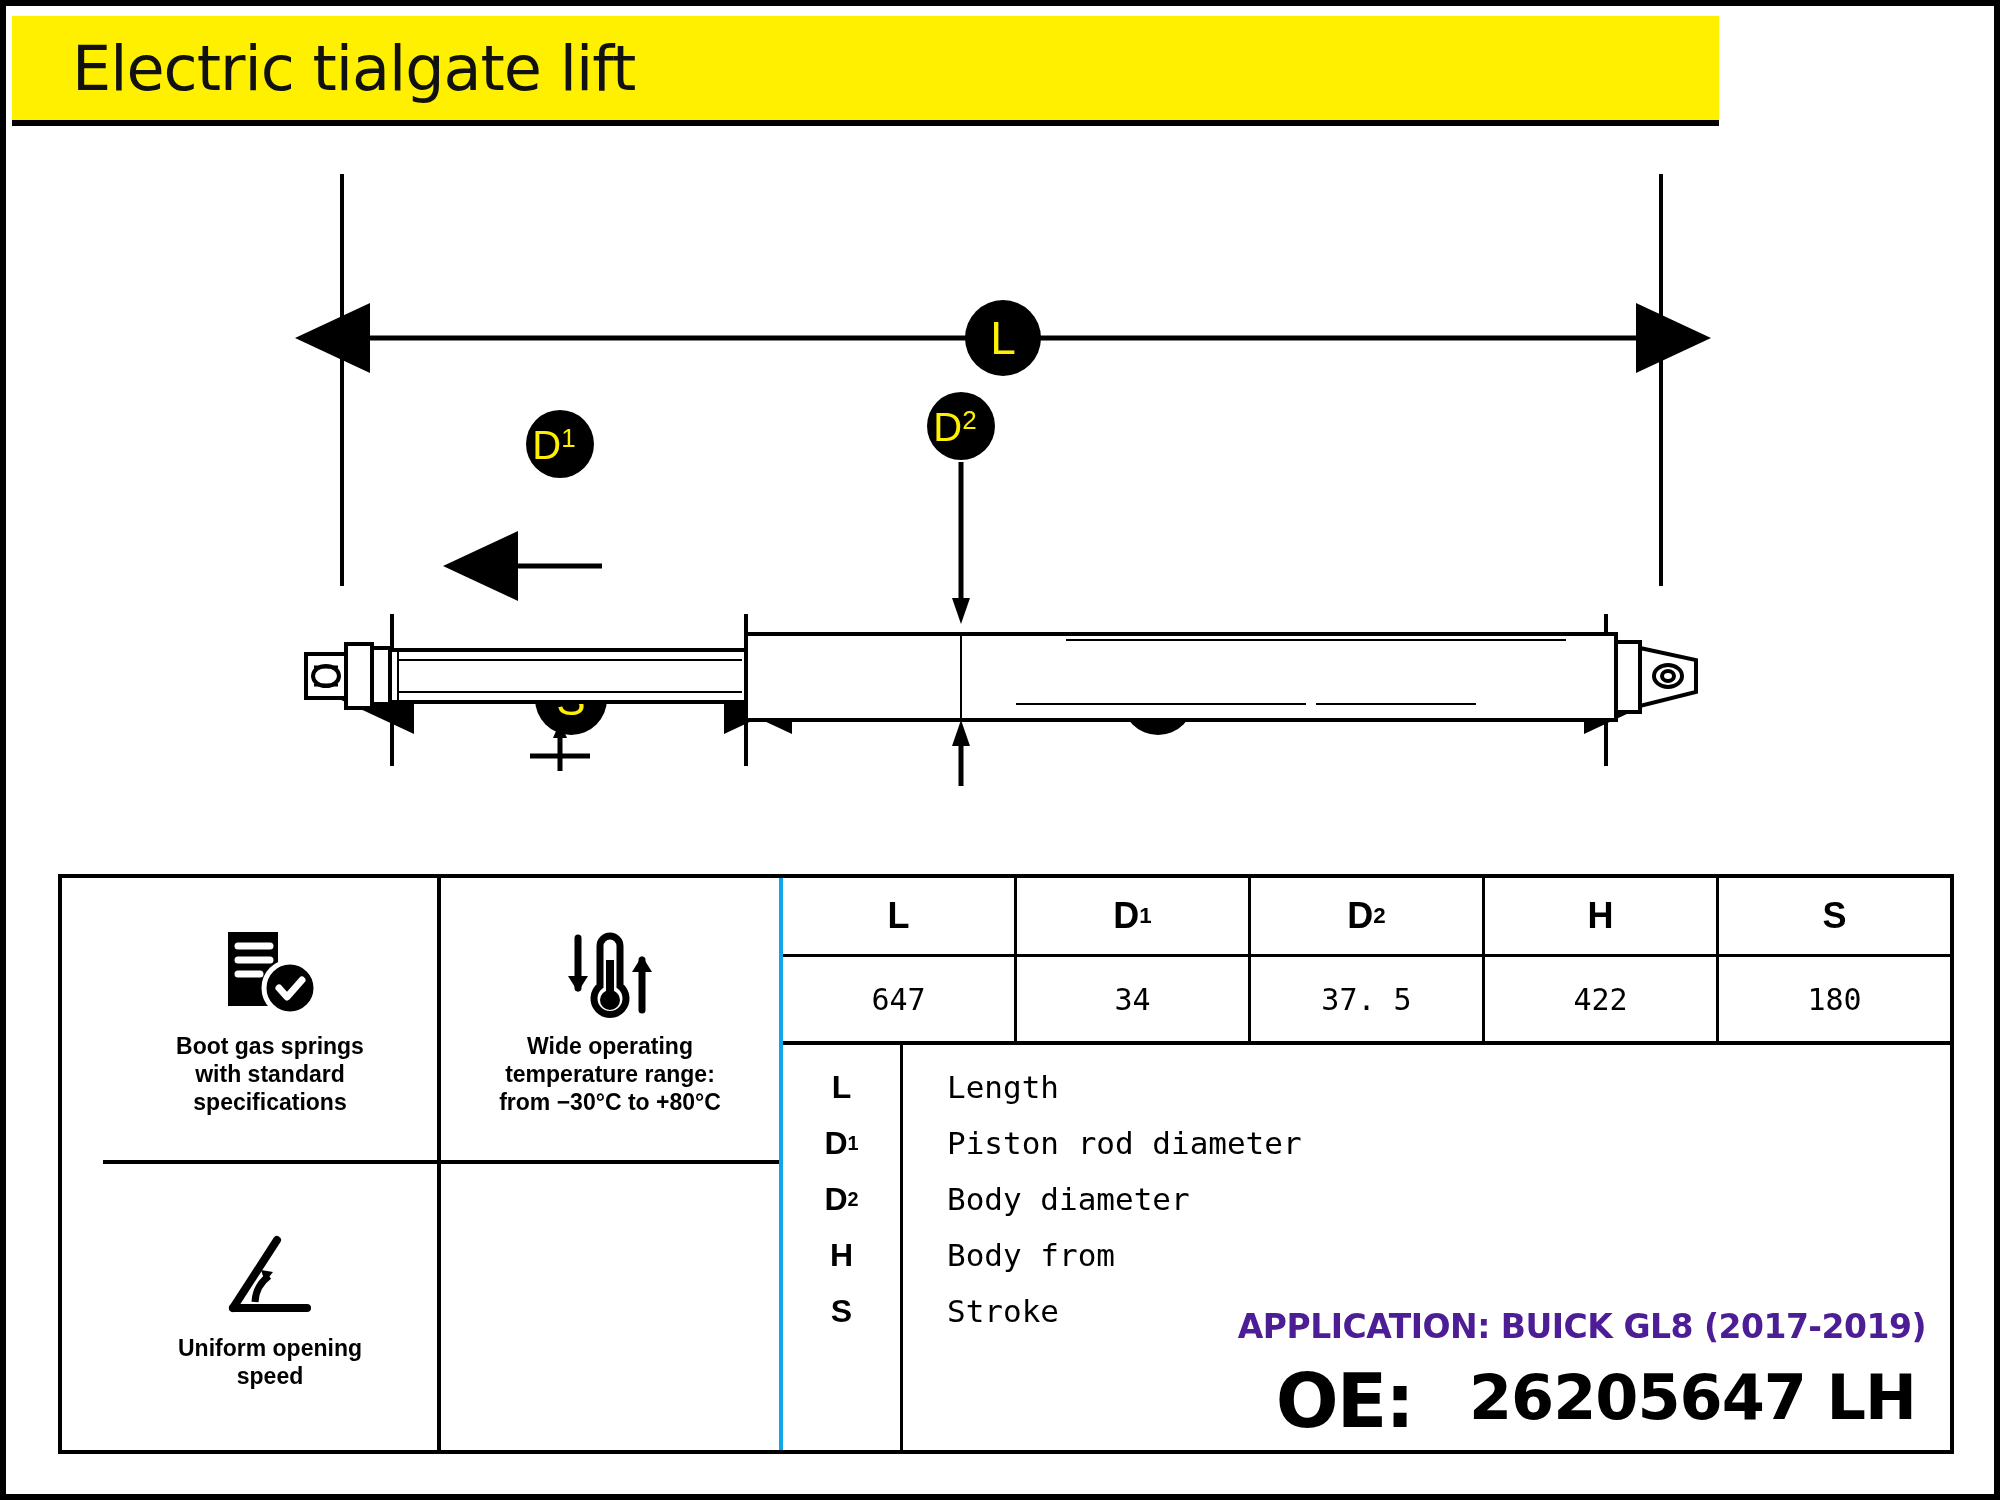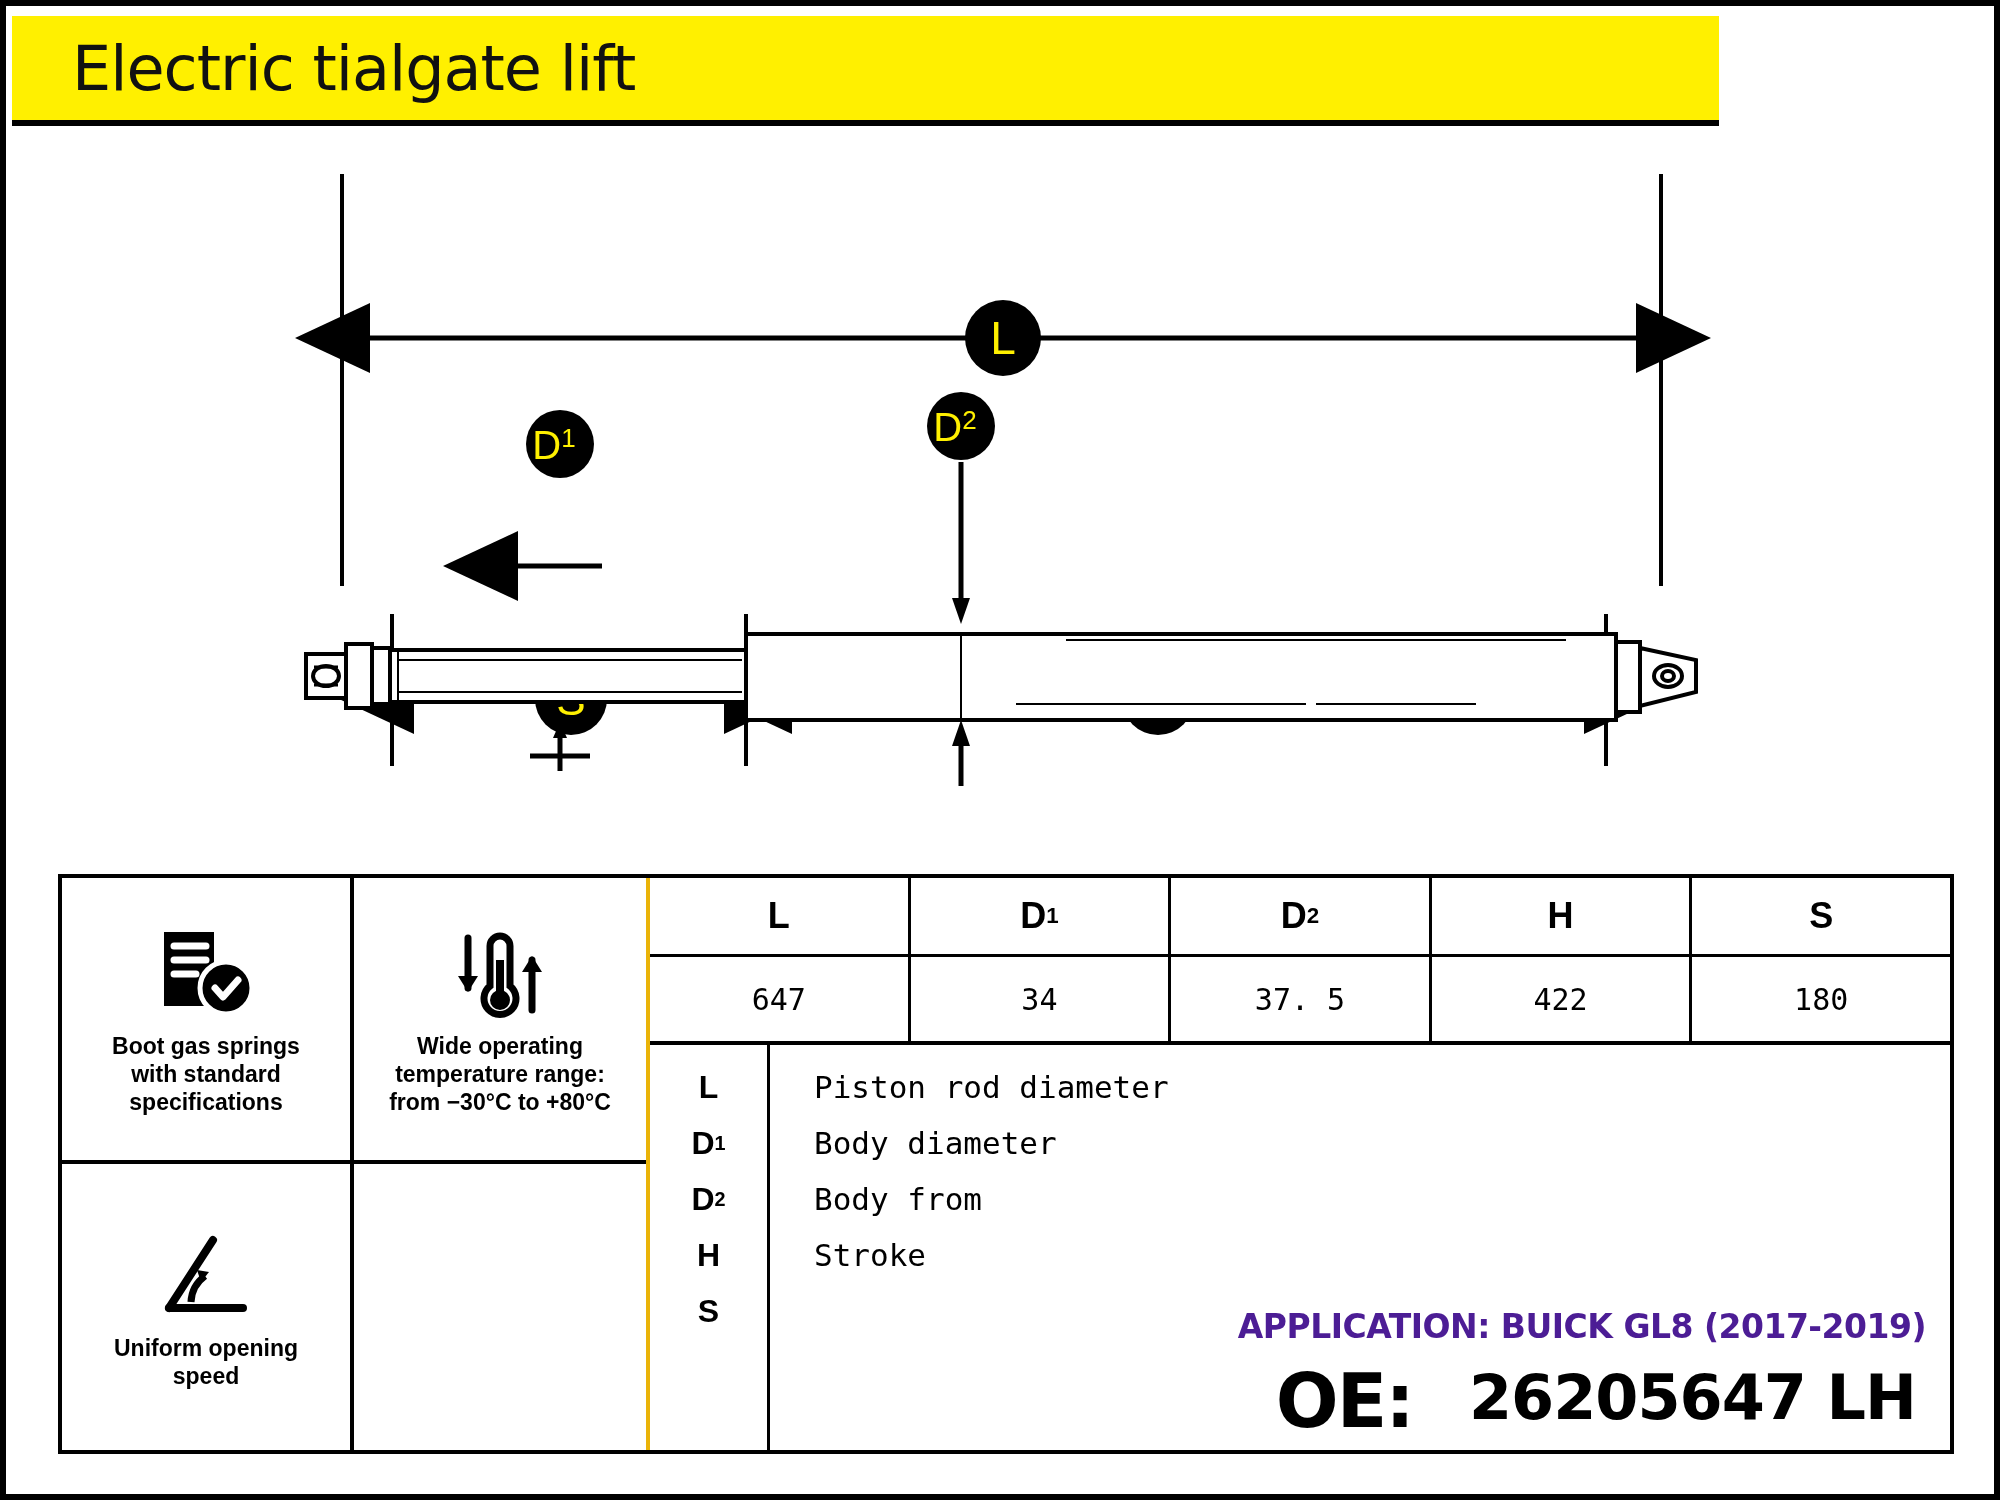--- a/index.html
+++ b/index.html
@@ -43,24 +43,24 @@
 
   
   .lower{
     position:absolute;left:52px;top:868px;
     width:1896px;height:580px;
     border:4px solid #000;
     box-sizing:border-box;
     display:flex;
   }
   .features{
-    width:588px;
-    border-right:4px solid #eab308;
-    box-sizing:border-box;
-    display:flex;flex-wrap:wrap;
+    width:680px;
+    border-right:4px solid #0ea5e9;
+    box-sizing:border-box;
+    display:flex;flex-wrap:wrap;margin-left:41px;
   }
   .feat{
     width:50%;height:50%;
     box-sizing:border-box;
     display:flex;flex-direction:column;
     align-items:center;justify-content:center;
     padding:6px 10px;
     text-align:center;
   }
   .feat.b-r{border-right:4px solid #000;}
@@ -340,20 +340,21 @@
               <span class="sup">2</span>
             </div>
           <div class="k">
               <span>H</span>
             </div>
           <div class="k">
               <span>S</span>
             </div>
         </div>
         <div class="legend-desc">
+          <div class="d">Length</div>
           <div class="d">Piston rod diameter</div>
           <div class="d">Body diameter</div>
           <div class="d">Body from</div>
           <div class="d">Stroke</div>
         </div>
 
         <div class="application">APPLICATION: BUICK GL8 (2017-2019)</div>
 
         <div class="oe">
           <div class="oe-label">OE:</div>

